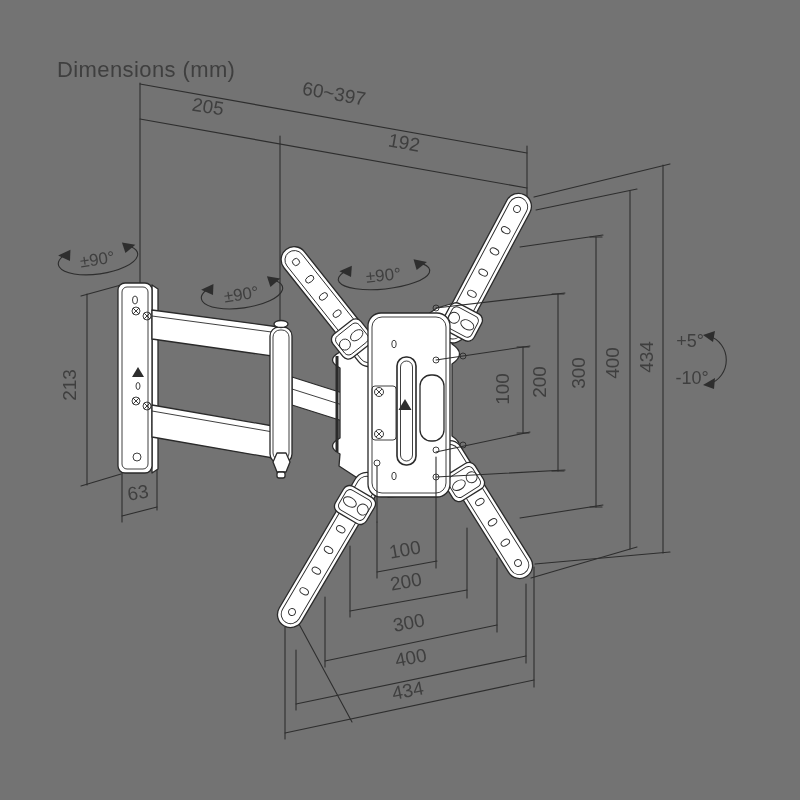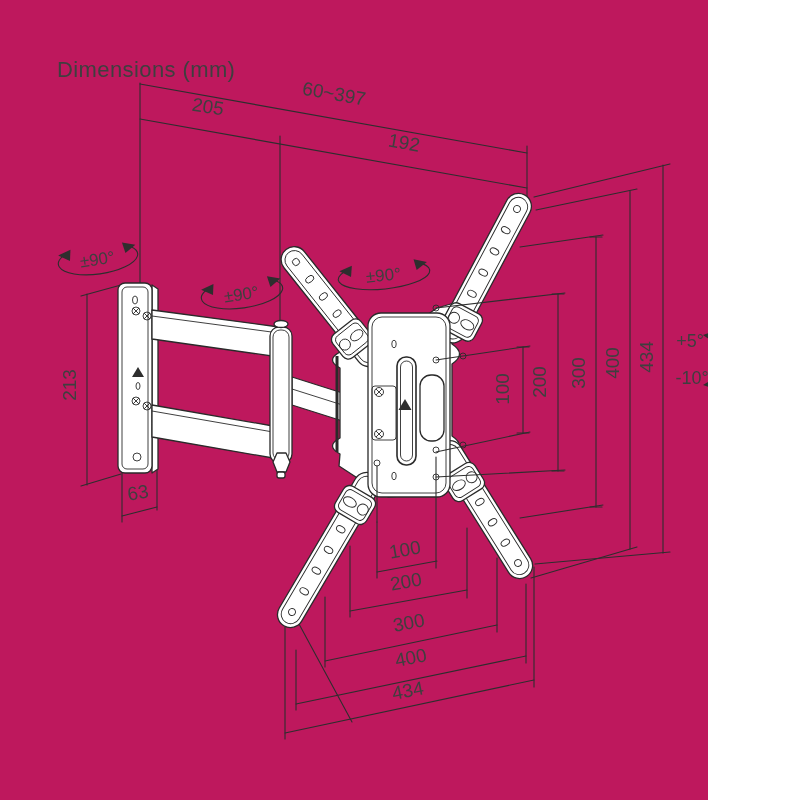--- a/index.html
+++ b/index.html
@@ -1,16 +1,16 @@
 <!DOCTYPE html>
 <html><head>
 <meta charset="utf-8">
 <style>
   html,body{margin:0;padding:0;background:#ffffff;}
-  .stage{width:708px;height:800px;position:relative;background:#be185d;overflow:hidden;}
+  .stage{width:800px;height:800px;position:relative;background:#737373;overflow:hidden;}
   svg{display:block;}
   .cline{stroke:#2e2e2e;stroke-width:1.1;fill:none;stroke-linecap:round;}
   .mfill{stroke:#2a2a2a;stroke-width:1.3;fill:#ffffff;stroke-linejoin:round;}
   .mthin{stroke:#2a2a2a;stroke-width:0.9;fill:none;}
   .mdark{fill:#2e2e2e;stroke:none;}
   .dimtxt{font-family:"Liberation Sans",sans-serif;font-size:19px;fill:#3f3f3f;}
   .rottxt{font-family:"Liberation Sans",sans-serif;font-size:17px;fill:#3f3f3f;}
   .tilttxt{font-family:"Liberation Sans",sans-serif;font-size:18px;fill:#3f3f3f;}
   .title{font-family:"Liberation Sans",sans-serif;font-size:22px;fill:#3f3f3f;letter-spacing:0.4px;}
   .arrow{fill:#2e2e2e;stroke:none;}

